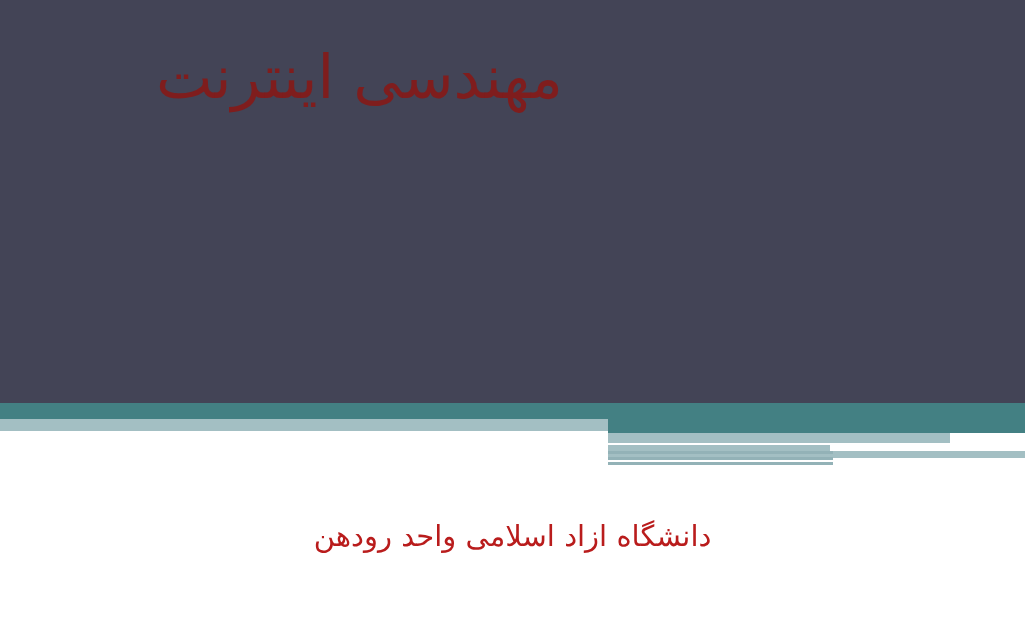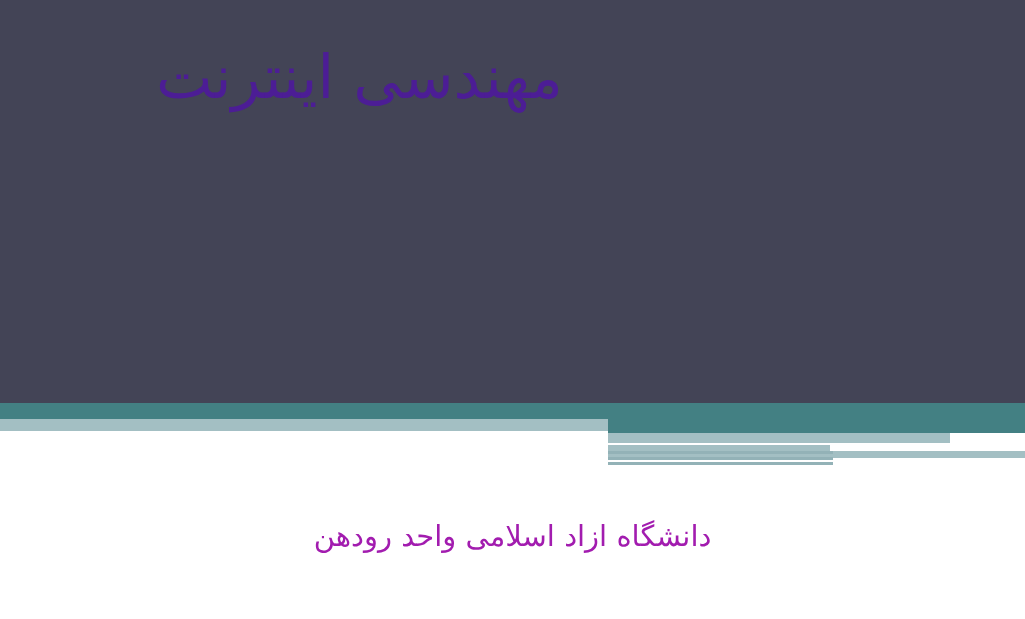--- a/index.html
+++ b/index.html
@@ -35,21 +35,21 @@
     top: 44px;
     width: 600px;
     text-align: right;
     direction: rtl;
   }
   .slide-title {
     font-family: "DejaVu Sans", sans-serif;
     font-size: 60px;
     line-height: 1.1;
     font-weight: 400;
-    color: #4c1d95;
+    color: #7f1d1d;
     letter-spacing: 0px;
     white-space: nowrap;
     padding-right: 37px;
   }
   .slide-subtitle {
     font-family: "DejaVu Sans", sans-serif;
     font-size: 38px;
     line-height: 1.15;
     font-weight: 400;
     color: #1BA6E0;
@@ -134,21 +134,21 @@
     position: absolute;
     left: 0;
     top: 519px;
     width: 1025px;
     text-align: center;
     direction: rtl;
   }
   .footer-text {
     font-family: "DejaVu Serif", serif;
     font-size: 29px;
-    color: #a21caf;
+    color: #b91c1c;
     white-space: nowrap;
     padding-right: 0px;
     text-align: center;
   }
 </style>
 </head>
 <body>
 
 <div id="slide">
 

